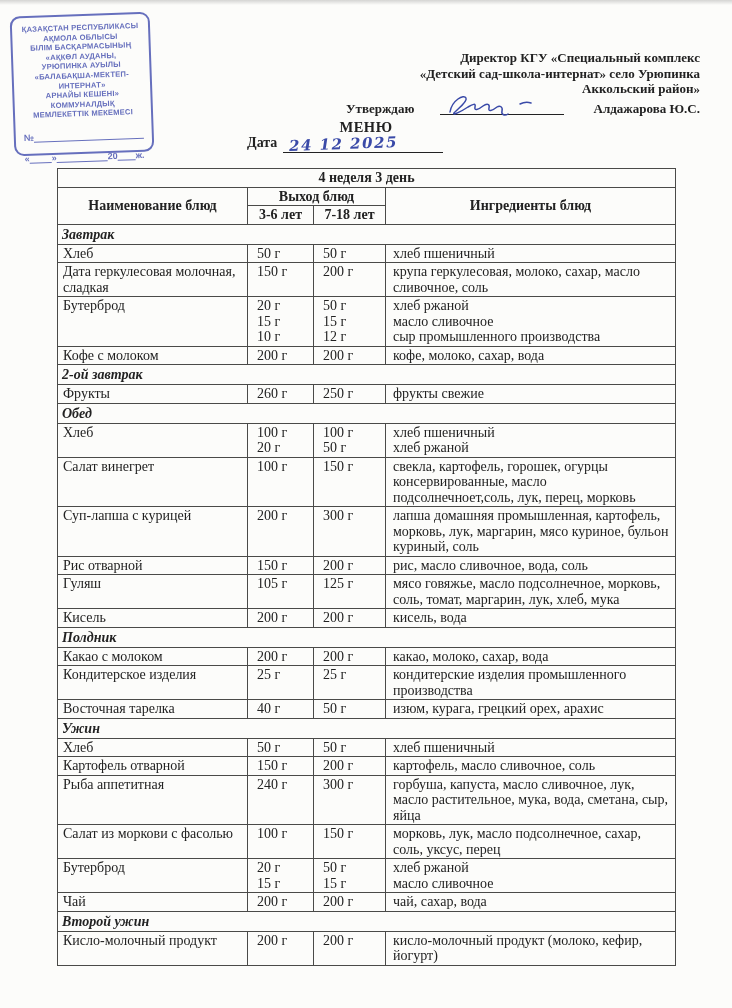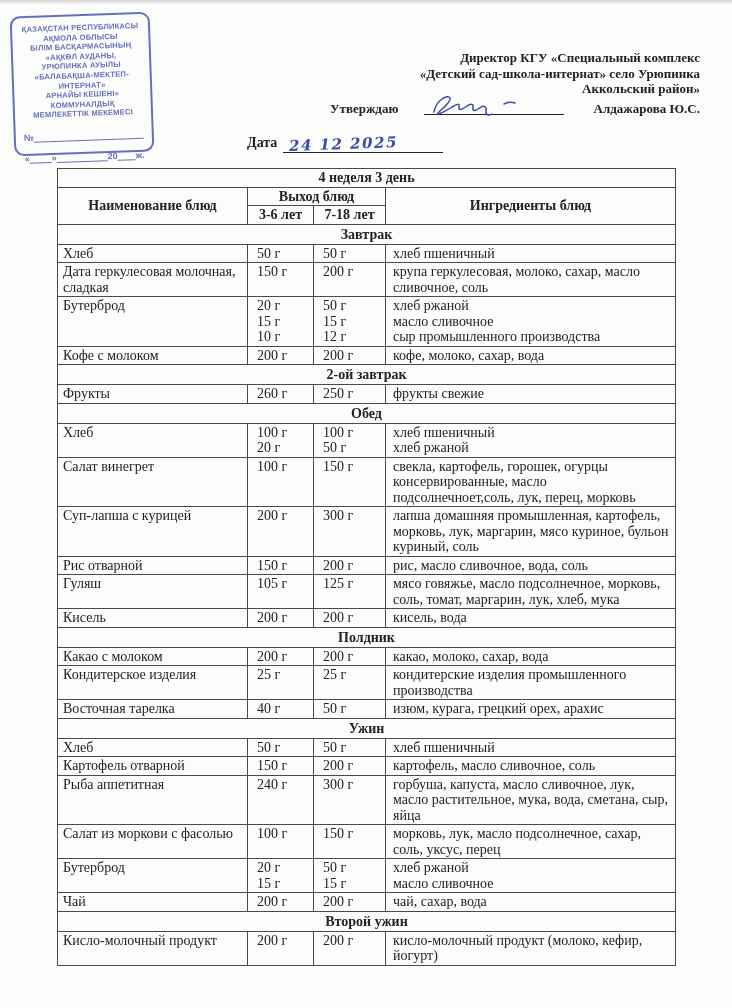--- a/index.html
+++ b/index.html
@@ -32,21 +32,21 @@
   }
   .stamp-lines { text-align:center; font-size:7.6px; line-height:9.6px; letter-spacing:.2px; }
   .stamp-no-row { display:flex; align-items:flex-end; font-size:9px; margin-top:12px; padding:0 3px; }
   .stamp-no-row .ln { flex:1; border-bottom:1.5px solid #5a64b8; height:10px; }
   .stamp-date-row { display:flex; align-items:flex-end; font-size:9px; margin-top:11px; padding:0 3px; }
   .stamp-date-row .ln1 { width:22px; border-bottom:1.5px solid #5a64b8; height:10px; }
   .stamp-date-row .ln2 { flex:1; border-bottom:1.5px solid #5a64b8; height:10px; }
   .stamp-date-row .ln3 { width:18px; border-bottom:1.5px solid #5a64b8; height:10px; }
   
   .approval {
-    position:absolute; top:50px; left:330px; right:32px;
+    position:absolute; top:50px; left:346px; right:32px;
     text-align:right;
     font-weight:bold; font-size:13px; line-height:15.5px;
   }
   .approve-row { display:flex; align-items:flex-end; justify-content:flex-end; margin-top:2px;gap:24px; }
   .approve-row .label { white-space:nowrap; }
   .sig-line {
     position:relative; width:140px; height:16px;
     border-bottom:1px solid #222; margin:0 6px 2px 2px;
   }
   .sig-line svg { position:absolute; left:2px; bottom:-4px; }
@@ -76,21 +76,21 @@
     width:619px;
     border-collapse:collapse;
     font-size:14px; line-height:15.5px;
   }
   .menu-table td {
     border:1px solid #4a4a48;
     padding:1px 4px;
     vertical-align:top;
   }
   .menu-table td.hdr { text-align:center; font-weight:bold; vertical-align:middle; }
-  .menu-table td.section { text-align:center; font-weight:bold; line-height:17px; }
+  .menu-table td.section { font-weight:bold; line-height:17px;font-style:italic; }
   .menu-table td.num { padding-left:9px; white-space:nowrap;margin-top:23px; }
   .menu-table td.name { padding-left:5px; }
   .menu-table td.ing { padding-left:7px; }
 </style>
 </head>
 <body>
 
 <div class="page">
   <div class="scan-streak"></div>
 
@@ -130,20 +130,21 @@
       <span class="sig-line">
         <svg width="120" height="26" viewBox="0 0 120 26">
           <path d="M8 20 C10 8 22 2 24 6 C26 10 14 18 12 21 C10 24 20 19 26 15 C31 12 34 11 33 15 C32 19 36 18 41 14 C45 11 48 12 47 16 C46 20 50 19 55 15 C58 13 61 15 60 19 C59 23 63 24 66 22" fill="none" stroke="#3a4aa8" stroke-width="1.5" stroke-linecap="round"></path>
           <path d="M78 12 C82 10 86 10 89 11" fill="none" stroke="#3a4aa8" stroke-width="1.5" stroke-linecap="round"></path>
         </svg>
       </span>
       <span class="label">Алдажарова Ю.С.</span>
     </div>
   </div>
 
+  <div class="doc-title">МЕНЮ</div>
   <div class="date-row">
     <span>Дата</span>
     <span class="date-line">
       <span class="hand">24 12 2025</span>
     </span>
   </div>
 
   <table class="menu-table">
     <colgroup>
       <col style="width:190px">

